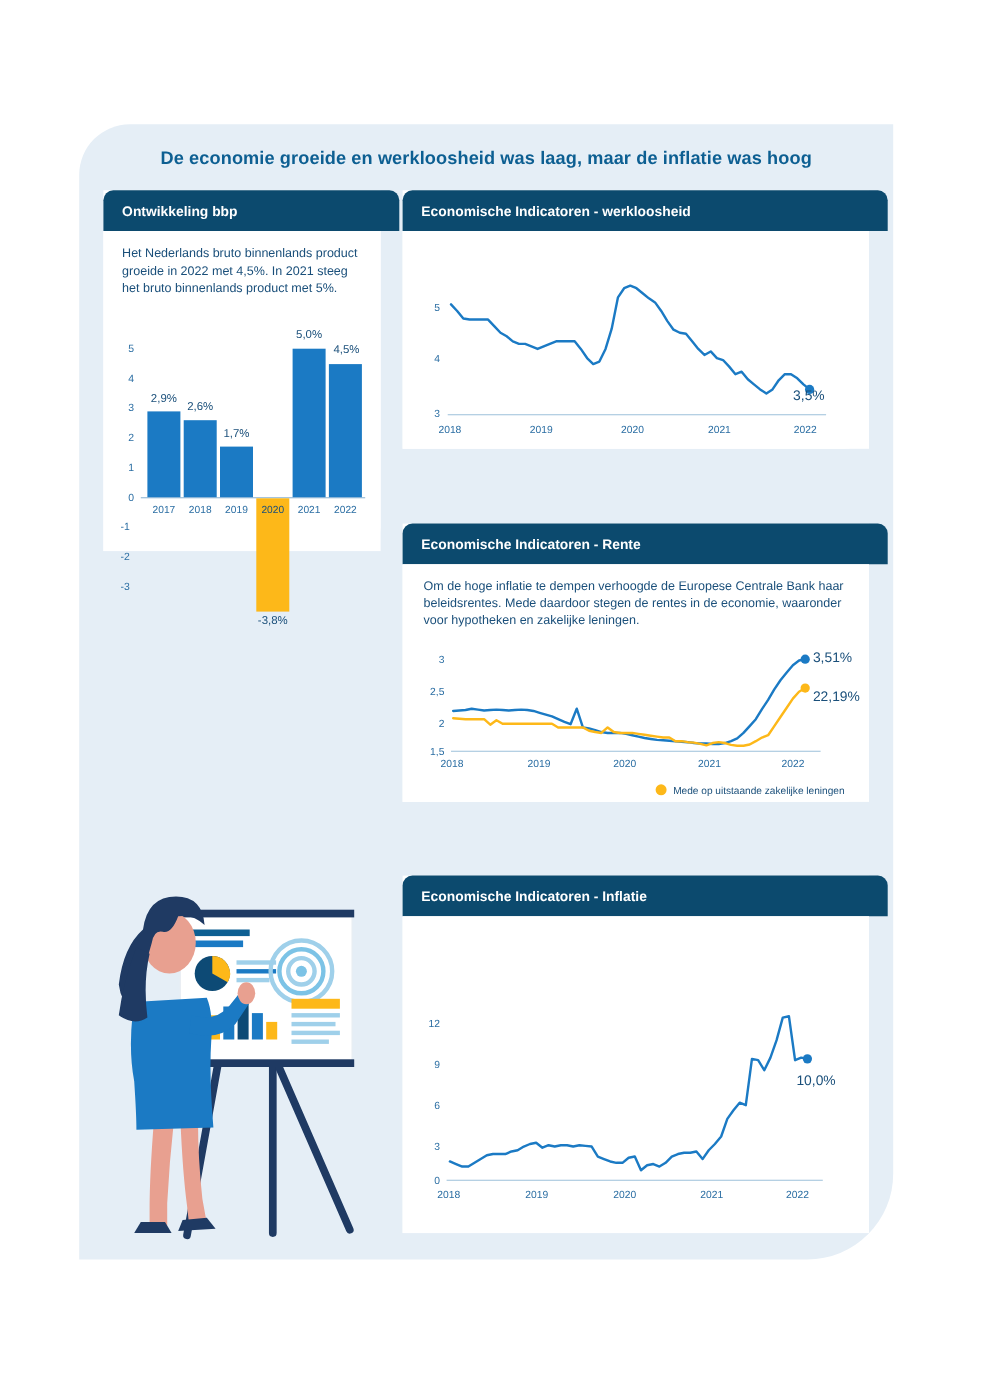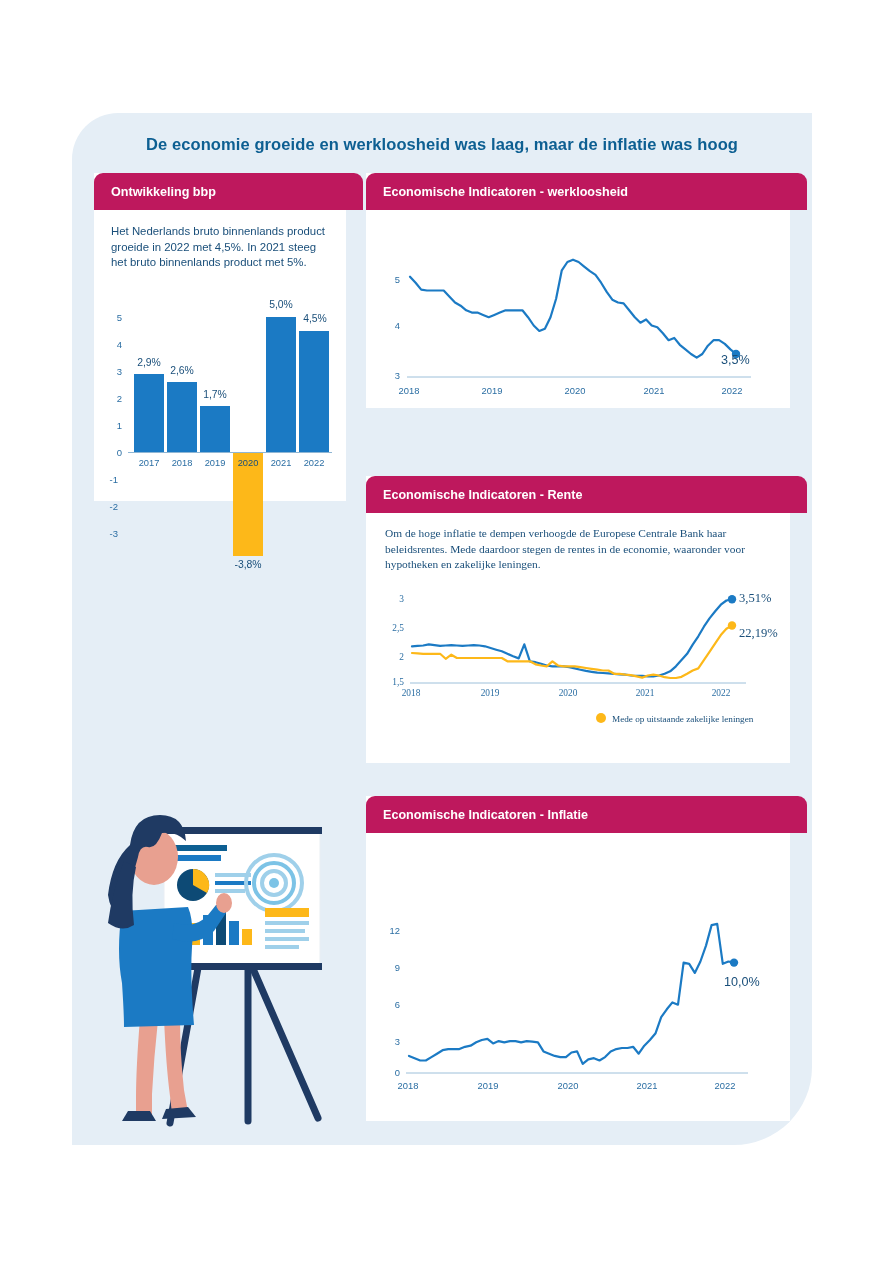--- a/index.html
+++ b/index.html
@@ -10,21 +10,21 @@
 
   
   .shell{position:absolute;left:72px;top:113px;width:740px;height:1032px;
          background:#e5eef6;border-top-left-radius:46px;border-bottom-right-radius:78px;}
 
   .main-title{position:absolute;left:0;top:22px;width:740px;text-align:center;
               font-size:16.5px;font-weight:bold;color:#0d5f92;letter-spacing:.1px;}
 
   
   .card{position:absolute;background:#ffffff;}
-  .card-head{background:#be185d;color:#ffffff;font-size:12.6px;font-weight:bold;
+  .card-head{background:#0c4a6e;color:#ffffff;font-size:12.6px;font-weight:bold;
              display:flex;align-items:center;padding-left:17px;
              border-top-left-radius:9px;border-top-right-radius:9px;}
   .card-body{background:#ffffff;position:relative;}
   .blurb{position:absolute;font-size:11.4px;line-height:15.5px;color:#1a4f7a;}
 
   
   #card-bbp{left:22px;top:60px;width:252px;}
   #card-bbp .card-head{height:37px;width:252px;}
   #card-bbp .card-body{width:252px;height:291px;border-bottom-right-radius:22px;}
 
@@ -37,21 +37,21 @@
   .xcat{position:absolute;font-size:9.3px;color:#2b6ea3;text-align:center;width:40px;}
   .xcat.hl{color:#1a4f7a;}
 
   
   #card-werk{left:294px;top:60px;width:424px;}
   #card-werk .card-head{height:37px;width:424px;}
   #card-werk .card-body{width:424px;height:198px;border-bottom-right-radius:22px;}
 
   #card-rente{left:294px;top:363px;width:424px;}
   #card-rente .card-head{height:37px;width:424px;}
-  #card-rente .card-body{width:424px;height:250px;border-bottom-right-radius:22px;font-family:Liberation Serif, serif;}
+  #card-rente .card-body{width:424px;height:216px;border-bottom-right-radius:22px;}
 
   #card-infl{left:294px;top:683px;width:424px;}
   #card-infl .card-head{height:37px;width:424px;}
   #card-infl .card-body{width:424px;height:288px;border-bottom-right-radius:22px;}
 
   .plot{position:absolute;}
   .tick-y{position:absolute;font-size:9.4px;color:#2b6ea3;text-align:right;}
   .tick-x{position:absolute;font-size:9.4px;color:#2b6ea3;text-align:center;width:44px;}
   .endlab{position:absolute;font-size:12.6px;color:#1a4f7a;}
   .legend-row{position:absolute;font-size:9.2px;color:#1a4f7a;line-height:12px;}

